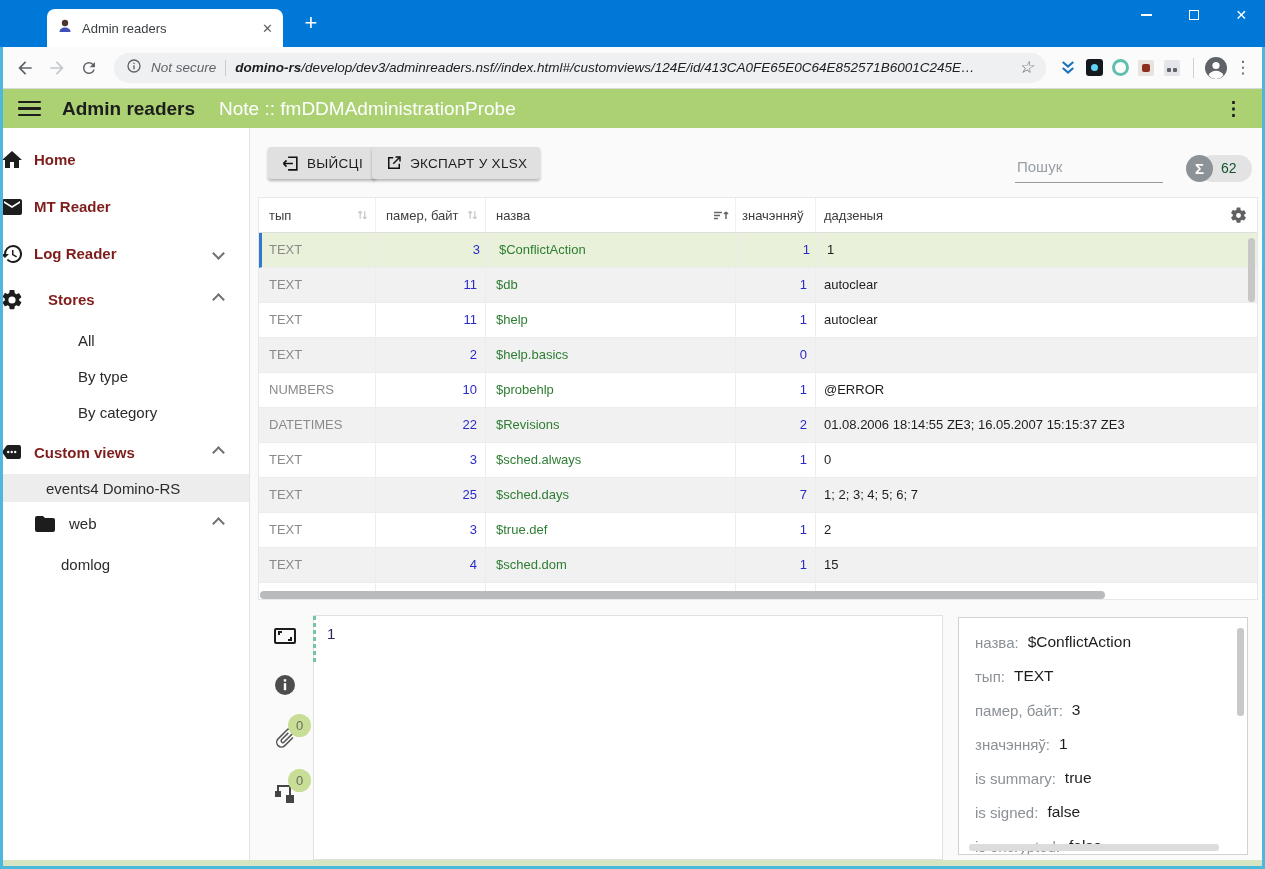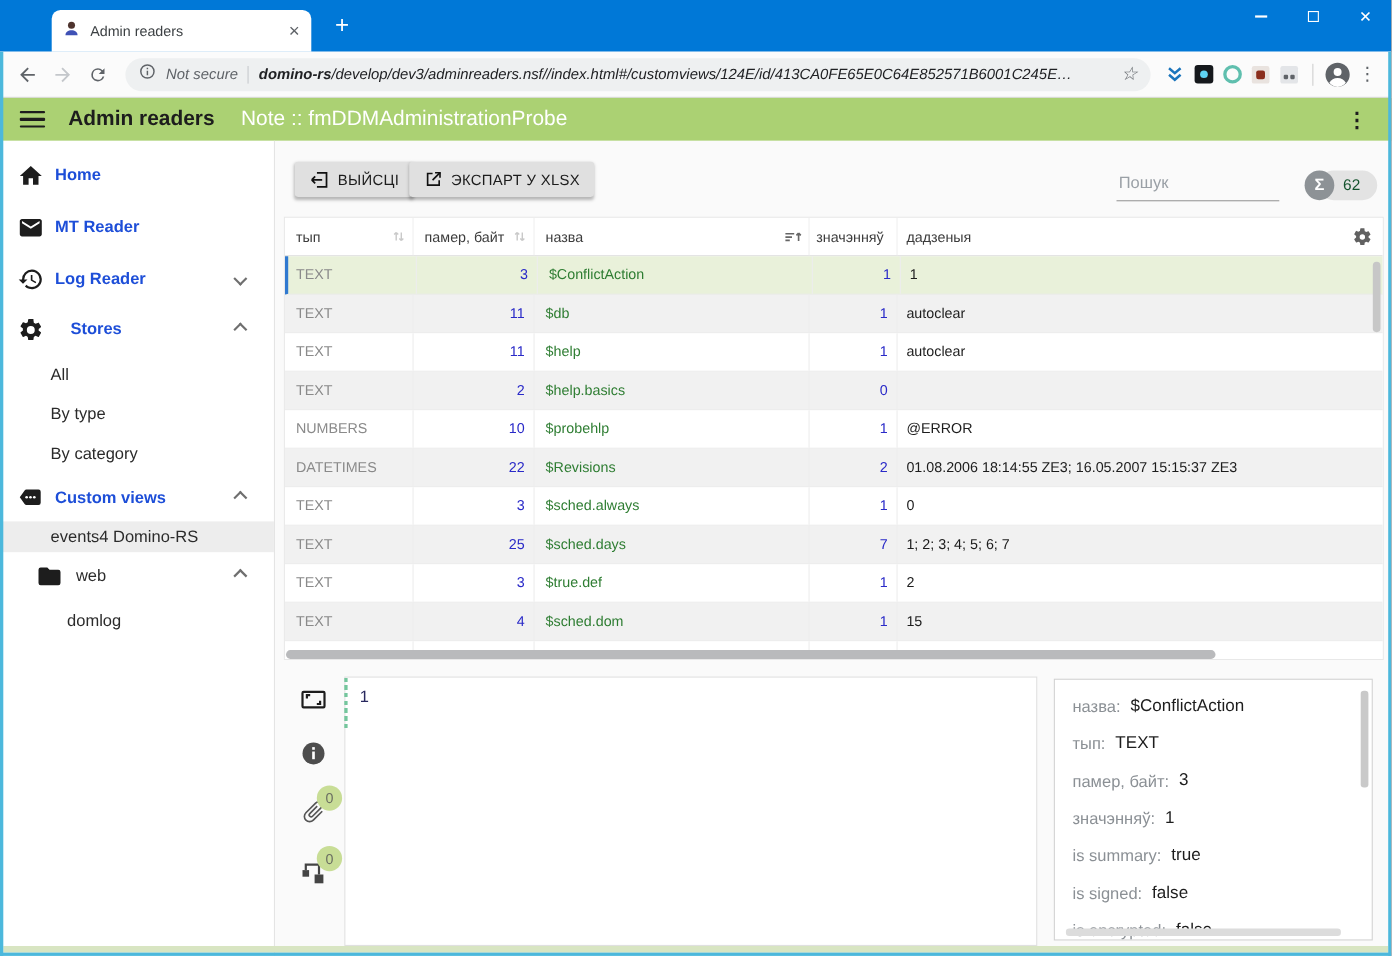--- a/index.html
+++ b/index.html
@@ -48,26 +48,26 @@
             display:flex; align-items:center; padding:0 22px 0 18px; }
   .hamb { width:23px; cursor:pointer; }
   .hamb i { display:block; height:2.5px; background:#1d1d1d; margin:4px 0; border-radius:1px; }
   .app-title { margin-left:21px; font-size:19px; font-weight:700; color:#1d1d1d; }
   .app-subtitle { margin-left:24px; font-size:19px; color:#fff; }
   .app-kebab { margin-left:auto; color:#1d1d1d; font-size:19px; font-weight:700; cursor:pointer; }
 
   
   .sidebar { position:absolute; left:0; top:128px; width:250px; bottom:0; background:#fff;
              border-right:1px solid #e4e4e4; padding-top:8px; }
-  .side-item { display:flex; align-items:center; padding-left:16px; cursor:pointer; color:#1d4ed8; }
+  .side-item { display:flex; align-items:center; cursor:pointer; color:#7f1d1d; }
   .side-item svg { flex:0 0 24px; }
   .slabel { margin-left:10px; font-size:15px; white-space:nowrap; }
   .lvl1 { height:47px; font-weight:700; }
   .lvl1.stores { height:45px;gap:14px; }
-  .sub { height:36px; padding-left:46px; font-weight:400; color:#2b2b2b; }
+  .sub { height:36px; padding-left:46px; font-weight:400; color:#2b2b2b;margin-left:32px; }
   .cviews { height:44px; font-weight:700; }
   .events { height:28px; padding-left:46px; background:#ededed; color:#2b2b2b;text-align:center; }
   .web { height:43px; padding-left:33px; color:#2b2b2b; }
   .domlog { height:38px; padding-left:61px; color:#2b2b2b; }
   .chev { width:9px; height:9px; border-right:2px solid #6f6f6f; border-bottom:2px solid #6f6f6f;
           display:inline-block; margin-left:auto; margin-right:26px; }
   .chev.down { transform:rotate(45deg); }
   .chev.up { transform:rotate(-135deg); }
 
   

